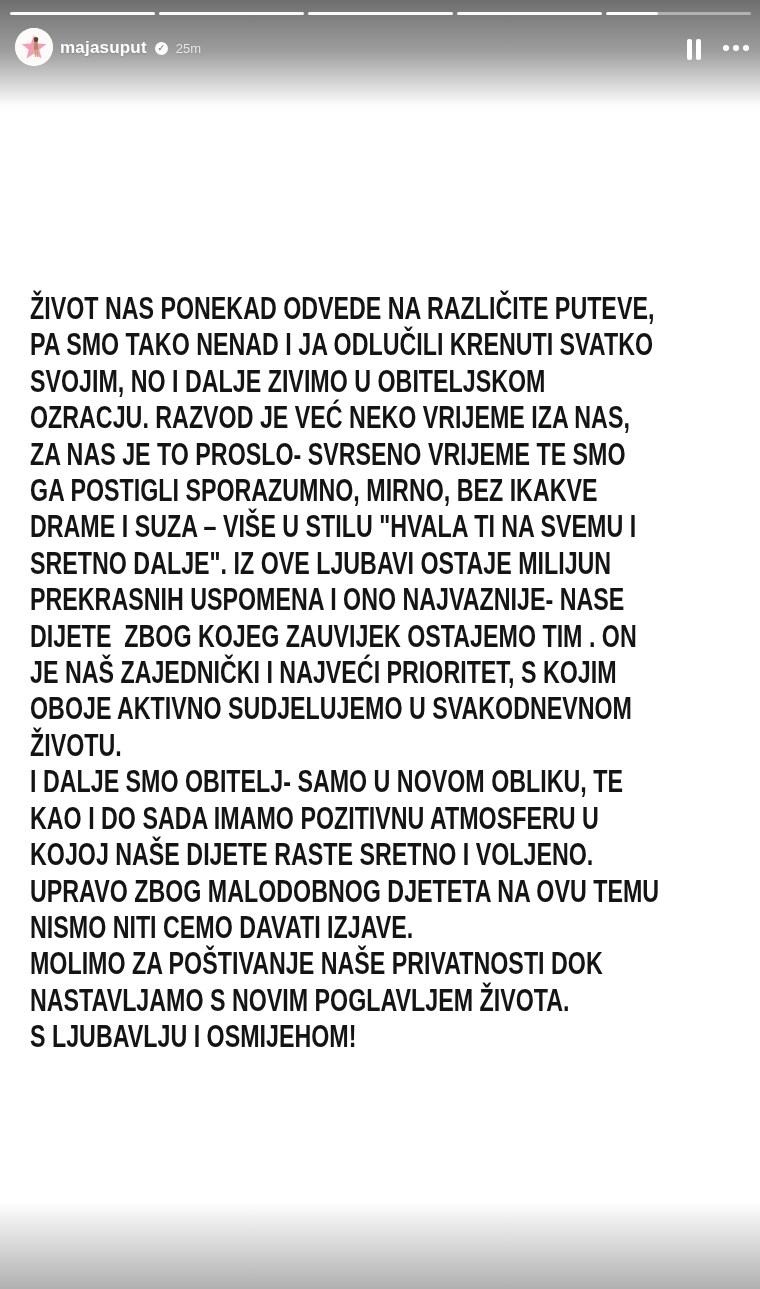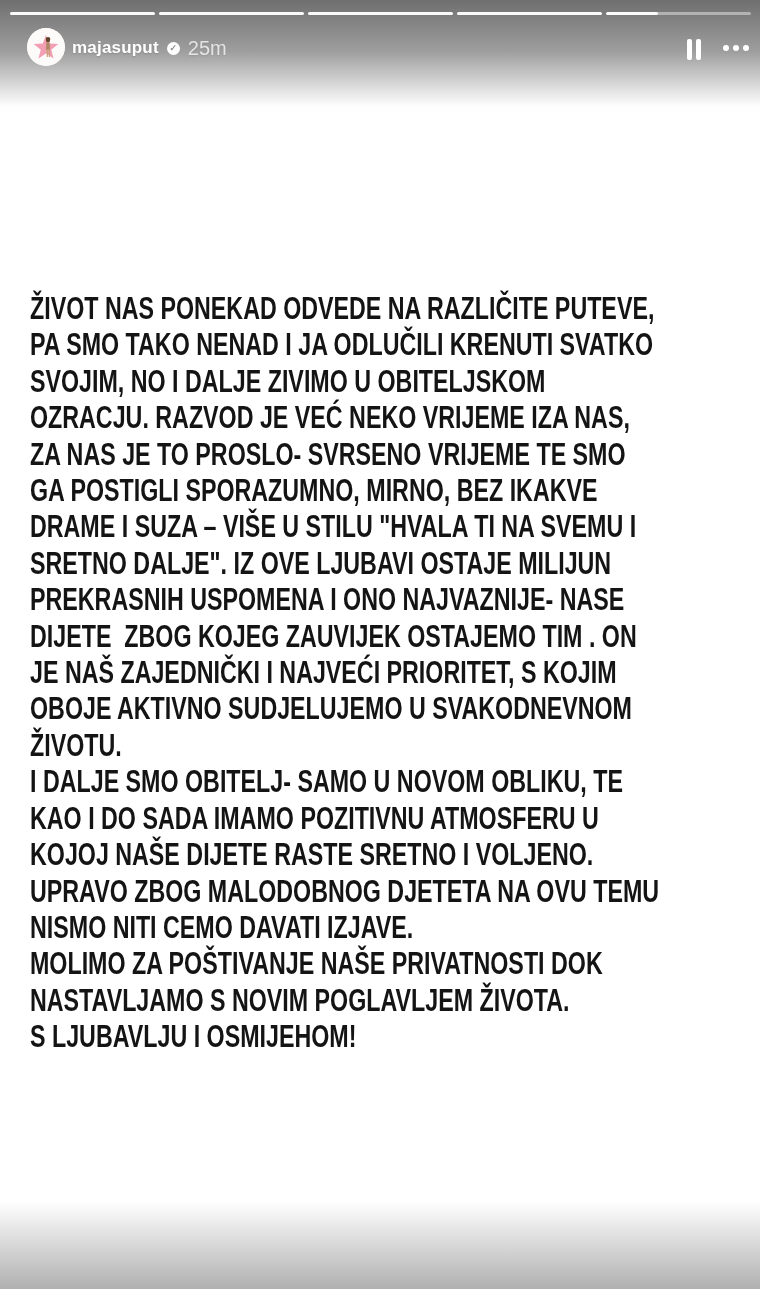--- a/index.html
+++ b/index.html
@@ -36,21 +36,21 @@
     overflow: hidden;
   }
   .progress-seg.filled { background: rgba(255,255,255,0.96); }
   .progress-seg .fill {
     height: 100%;
     background: rgba(255,255,255,0.96);
     border-radius: 3px;
   }
 
   
-  .header { position: absolute; top: 0; left: 12px; right: 0; height: 84px; z-index: 4; }
+  .header { position: absolute; top: 0; left: 0; right: 0; height: 84px; z-index: 4; }
   .avatar {
     position: absolute; left: 15px; top: 28px;
     width: 38px; height: 38px;
     border-radius: 50%;
     overflow: hidden;
     background: #fdfbfa;
     cursor: pointer;
   }
   .avatar svg { display: block; width: 100%; height: 100%; }
   .user-row {
@@ -71,21 +71,21 @@
     background: #ffffff;
     border-radius: 50%;
     display: flex; align-items: center; justify-content: center;
     font-size: 9px;
     font-weight: bold;
     color: #8e8e8e;
     line-height: 1;
   }
   .timestamp {
     color: rgba(255,255,255,0.75);
-    font-size: 20px;
+    font-size: 13px;
     text-shadow: 0 1px 2px rgba(0,0,0,0.1);
   }
   .controls { position: absolute; top: 0; right: 0; }
   .pause-button {
     position: absolute; right: 59px; top: 39px;
     display: flex; gap: 4px;
     cursor: pointer;
   }
   .pause-bar { width: 5px; height: 21px; background: #ffffff; border-radius: 2px; }
   .more-button {

